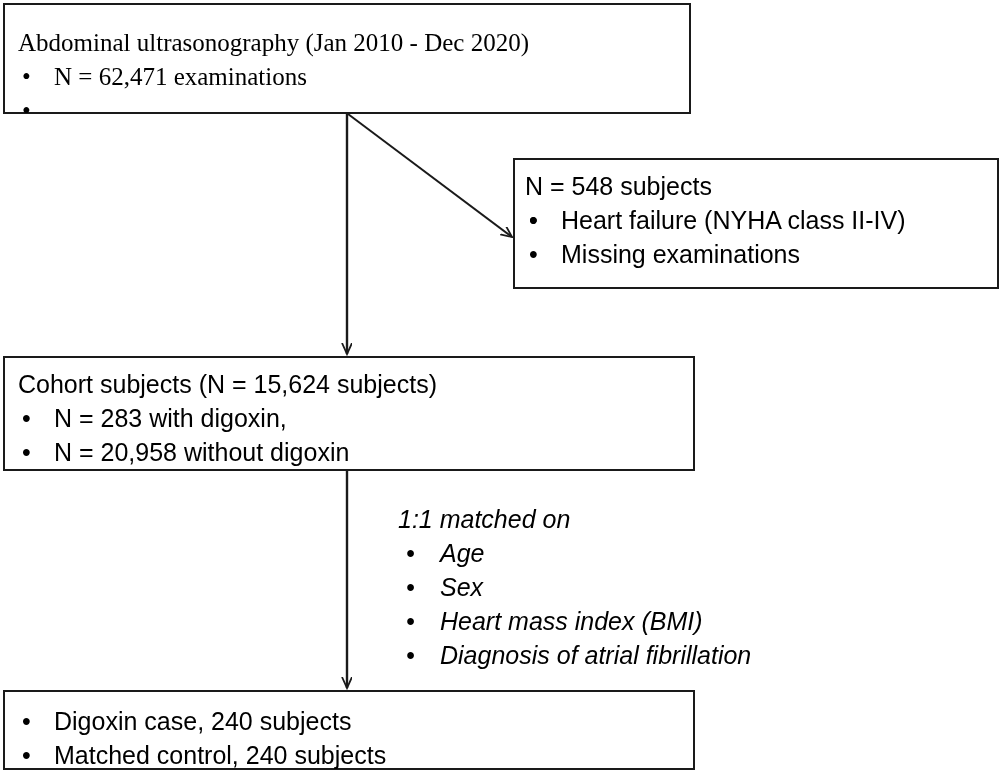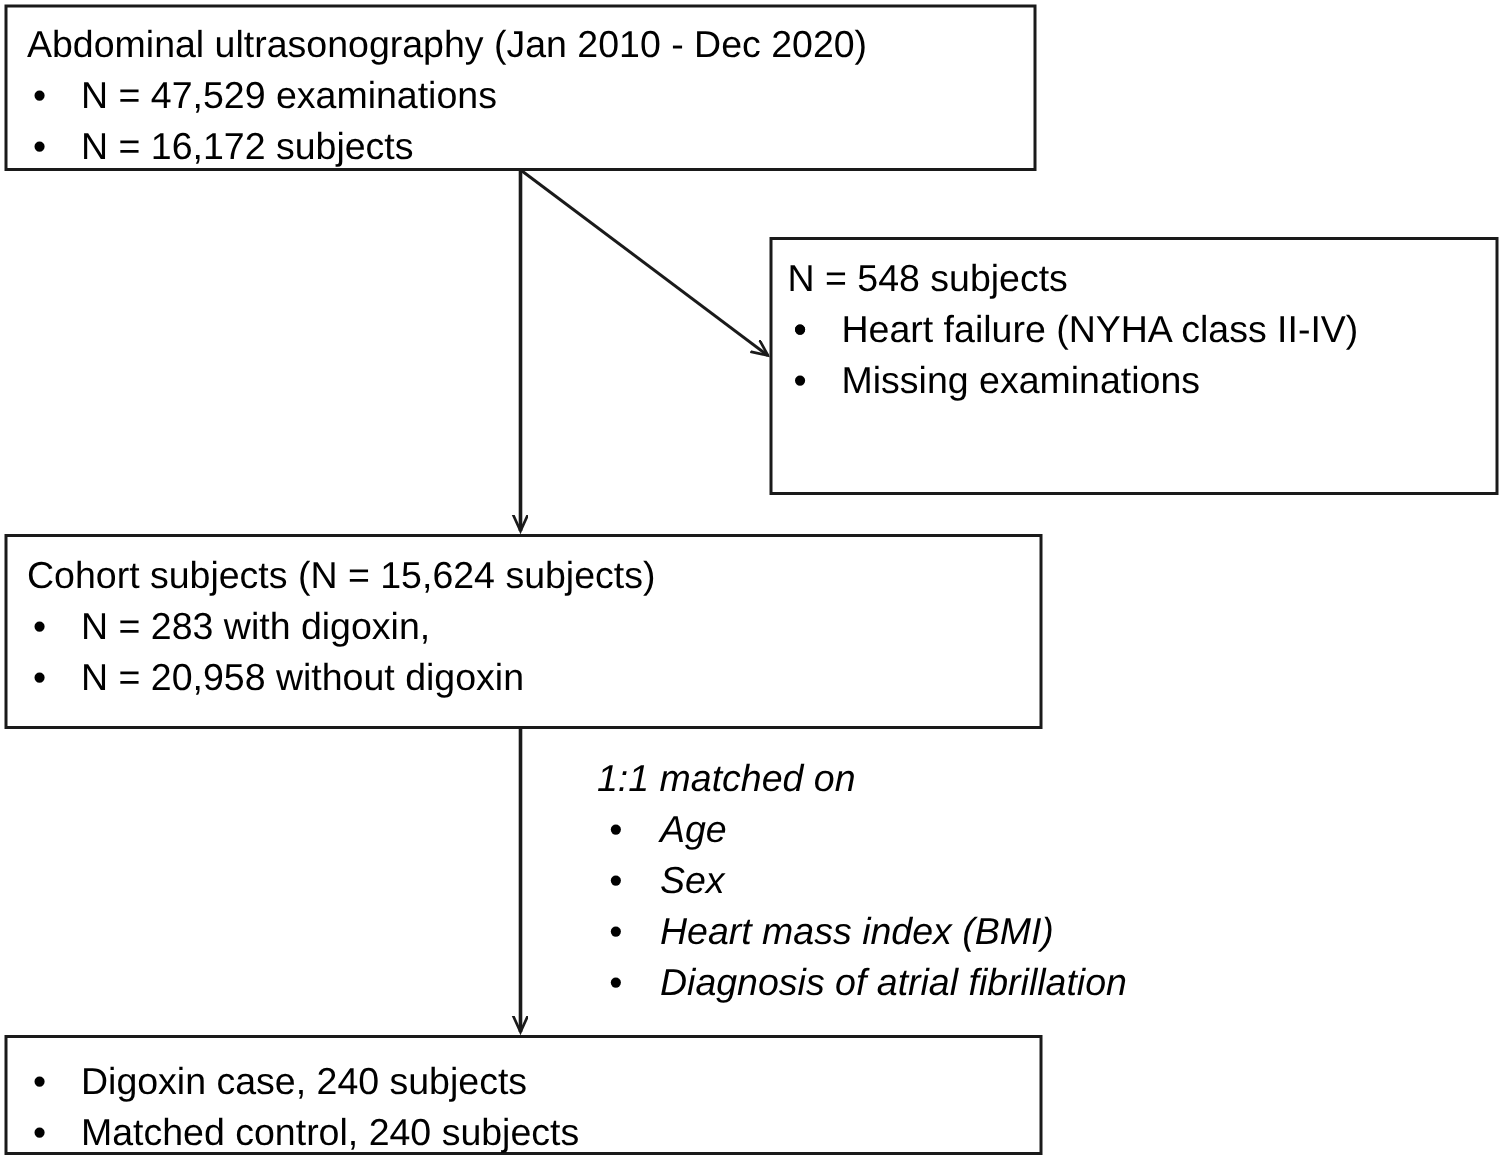--- a/index.html
+++ b/index.html
@@ -54,25 +54,25 @@
   svg.connectors {
     position: absolute;
     left: 0;
     top: 0;
     width: 1001px;
     height: 772px;
     pointer-events: none;
   }
   
   #box-source   { left: 3px;   top: 3px;   width: 688px; height: 111px; }
-  #box-excluded { left: 513px; top: 158px; width: 486px; height: 172px; }
-  #box-cohort   { left: 3px;   top: 356px; width: 692px; height: 130px; }
+  #box-excluded { left: 513px; top: 158px; width: 486px; height: 131px; }
+  #box-cohort   { left: 3px;   top: 356px; width: 692px; height: 115px; }
   #box-final    { left: 3px;   top: 690px; width: 692px; height: 80px; }
 
-  #box-source .txtblock   { left: 13px;  top: 8px; }
+  #box-source .txtblock   { left: 13px;  top: 21px; font-family: Liberation Serif, serif; }
   #box-excluded .txtblock { left: 10px;  top: 9px; }
   #box-cohort .txtblock   { left: 13px;  top: 9px; }
   #box-final .txtblock    { left: 13px;  top: 12px; }
 
   #match-block { left: 398px; top: 502px; font-style: italic; }
   #match-block .bullets li { padding-left: 42px; }
   #match-block .bullets li .bdot { left: 8px; }
 </style>
 </head>
 <body>
@@ -90,22 +90,22 @@
 
     <line x1="347" y1="114" x2="347" y2="354" stroke="#1a1a1a" stroke-width="2.4" marker-end="url(#arrowhead)"></line>
 
     <line x1="347" y1="471" x2="347" y2="688" stroke="#1a1a1a" stroke-width="2.4" marker-end="url(#arrowhead)"></line>
   </svg>
 
   <div class="box" id="box-source">
     <div class="txtblock">
       <div class="line1">Abdominal ultrasonography (Jan 2010 - Dec 2020)</div>
       <ul class="bullets">
-        <li><span class="bdot">•</span><span>N = 47,529 examinations</span></li>
-        <li><span class="bdot">•</span><span>N = 16,172 subjects</span></li>
+        <li><span class="bdot">•</span><span>N = 62,471 examinations</span></li>
+        <li><span class="bdot">•</span></li>
       </ul>
     </div>
   </div>
 
   <div class="box" id="box-excluded">
     <div class="txtblock">
       <div class="line1">N = 548 subjects</div>
       <ul class="bullets">
         <li><span class="bdot">•</span></li>
         <li><span class="bdot">•</span><span>Heart failure (NYHA class II-IV)</span></li>

